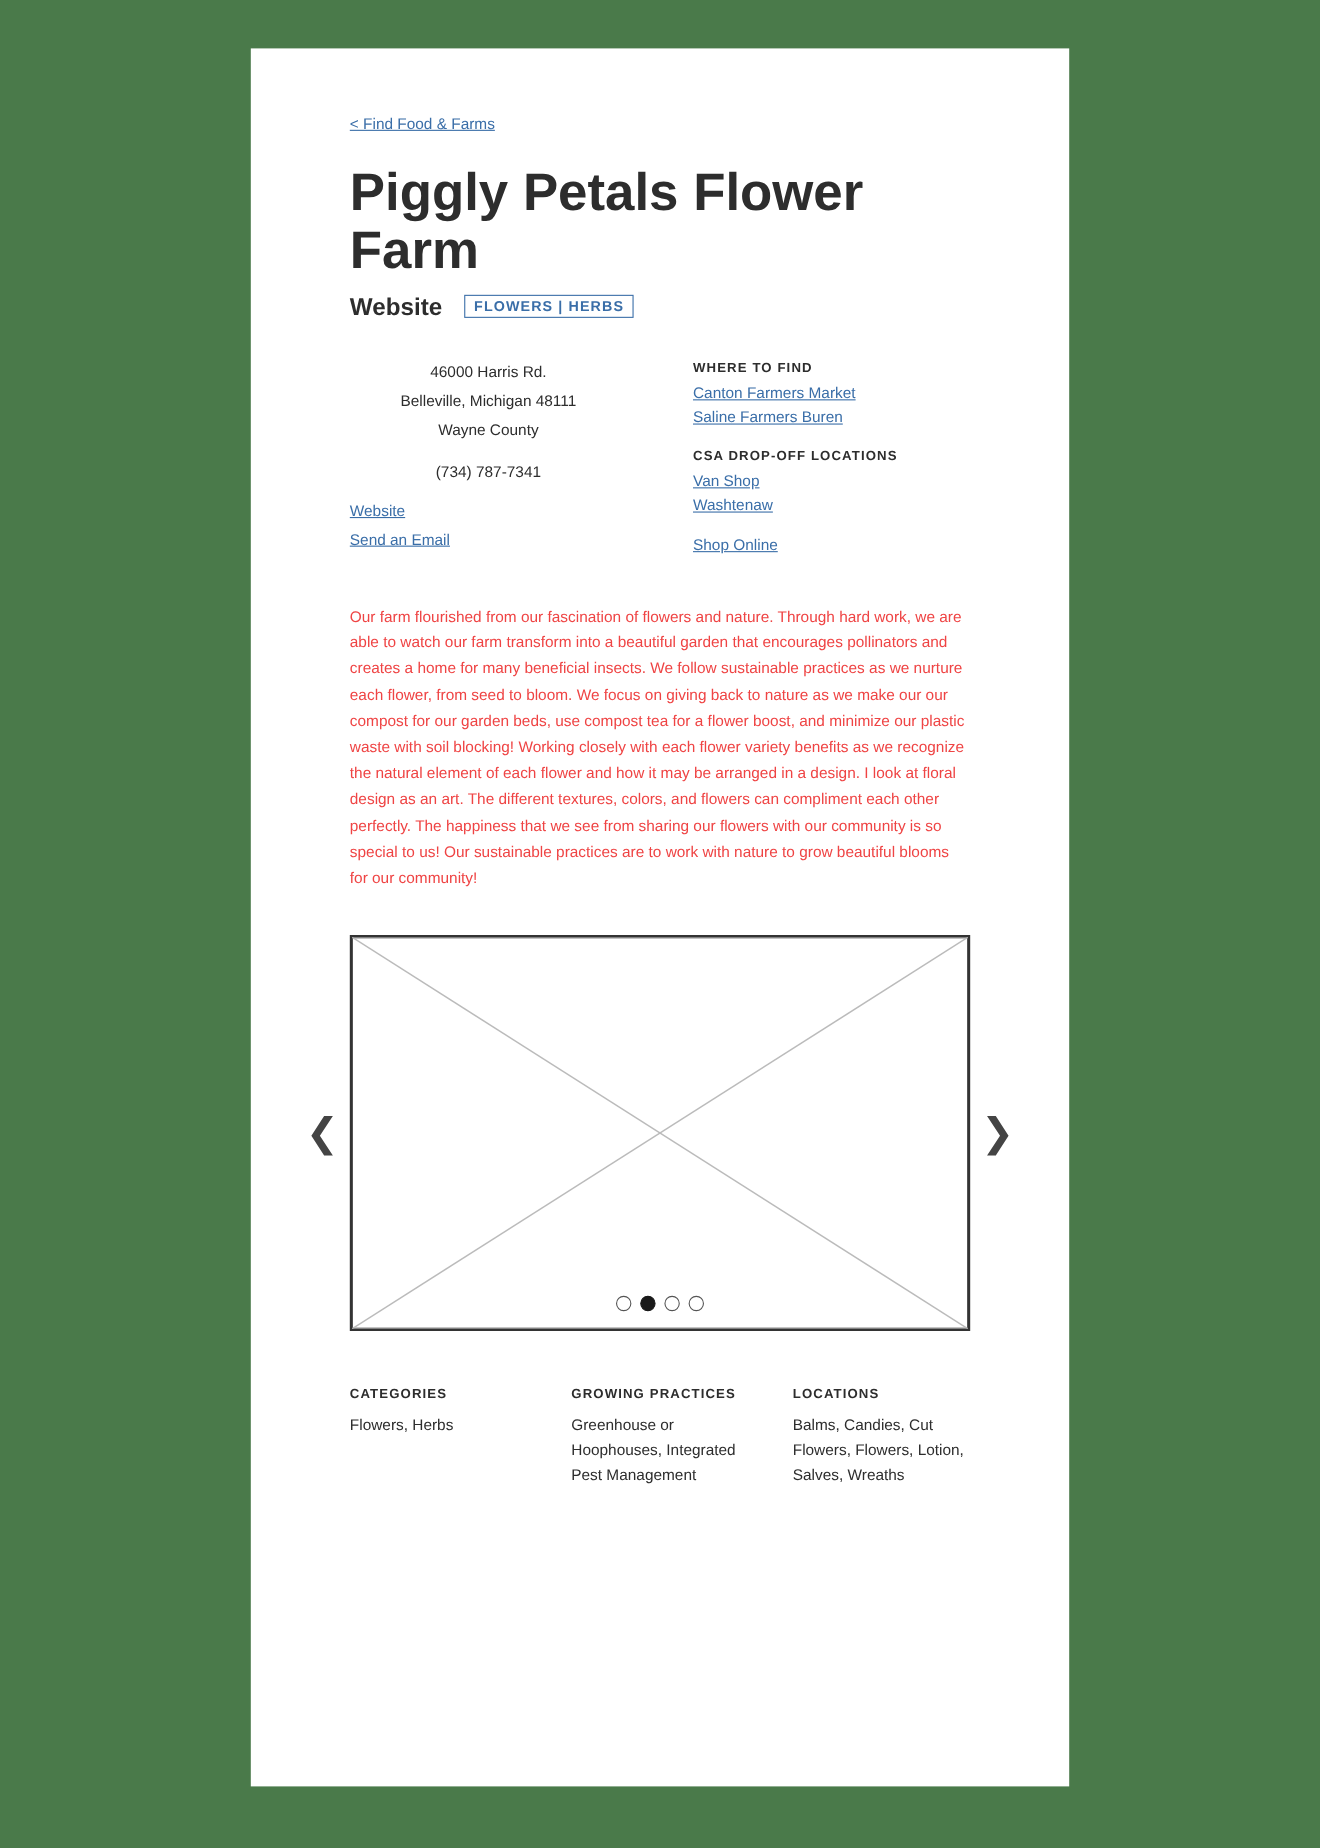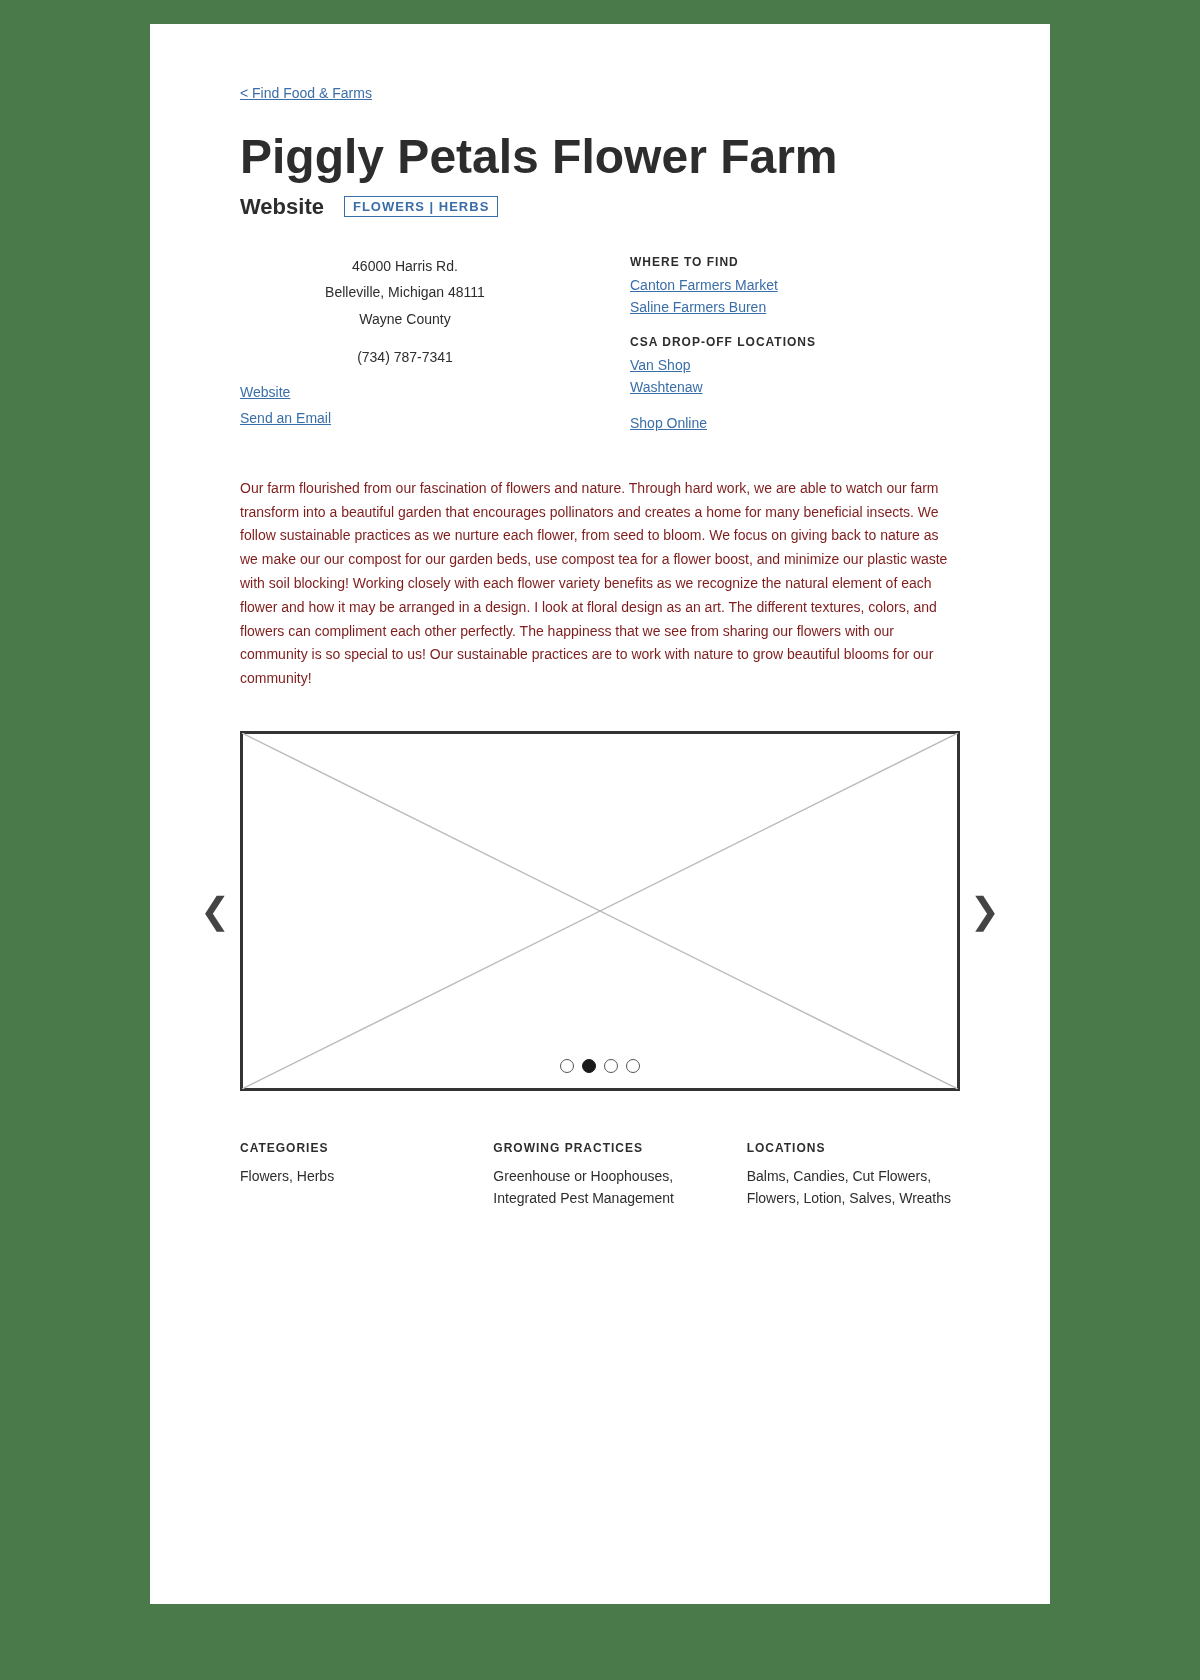--- a/index.html
+++ b/index.html
@@ -13,23 +13,23 @@
       font-family: Arial, Helvetica, sans-serif;
       width: 1200px;
       min-height: 1680px;
       display: flex;
       justify-content: center;
       align-items: flex-start;
     }
 
     .page-container {
       background-color: #ffffff;
-      width: 900px;
+      width: 744px;
       min-height: 1580px;
-      margin: 24px auto;
+      margin: 44px auto;
       padding: 60px 90px;
     }
 
     .back-link {
       color: #3a6ea8;
       text-decoration: underline;
       font-size: 14px;
       display: inline-block;
       margin-bottom: 30px;
       cursor: pointer;
@@ -128,21 +128,21 @@
 
     .shop-online a {
       color: #3a6ea8;
       text-decoration: underline;
       font-size: 14px;
       cursor: pointer;
     }
 
     .description {
       font-size: 14px;
-      color: #7f1d1d;
+      color: #ef4444;
       line-height: 1.7;
       margin-bottom: 40px;
     }
 
     .image-carousel {
       position: relative;
       border: 2px solid #333;
       margin-bottom: 50px;
       height: 360px;
       display: flex;

